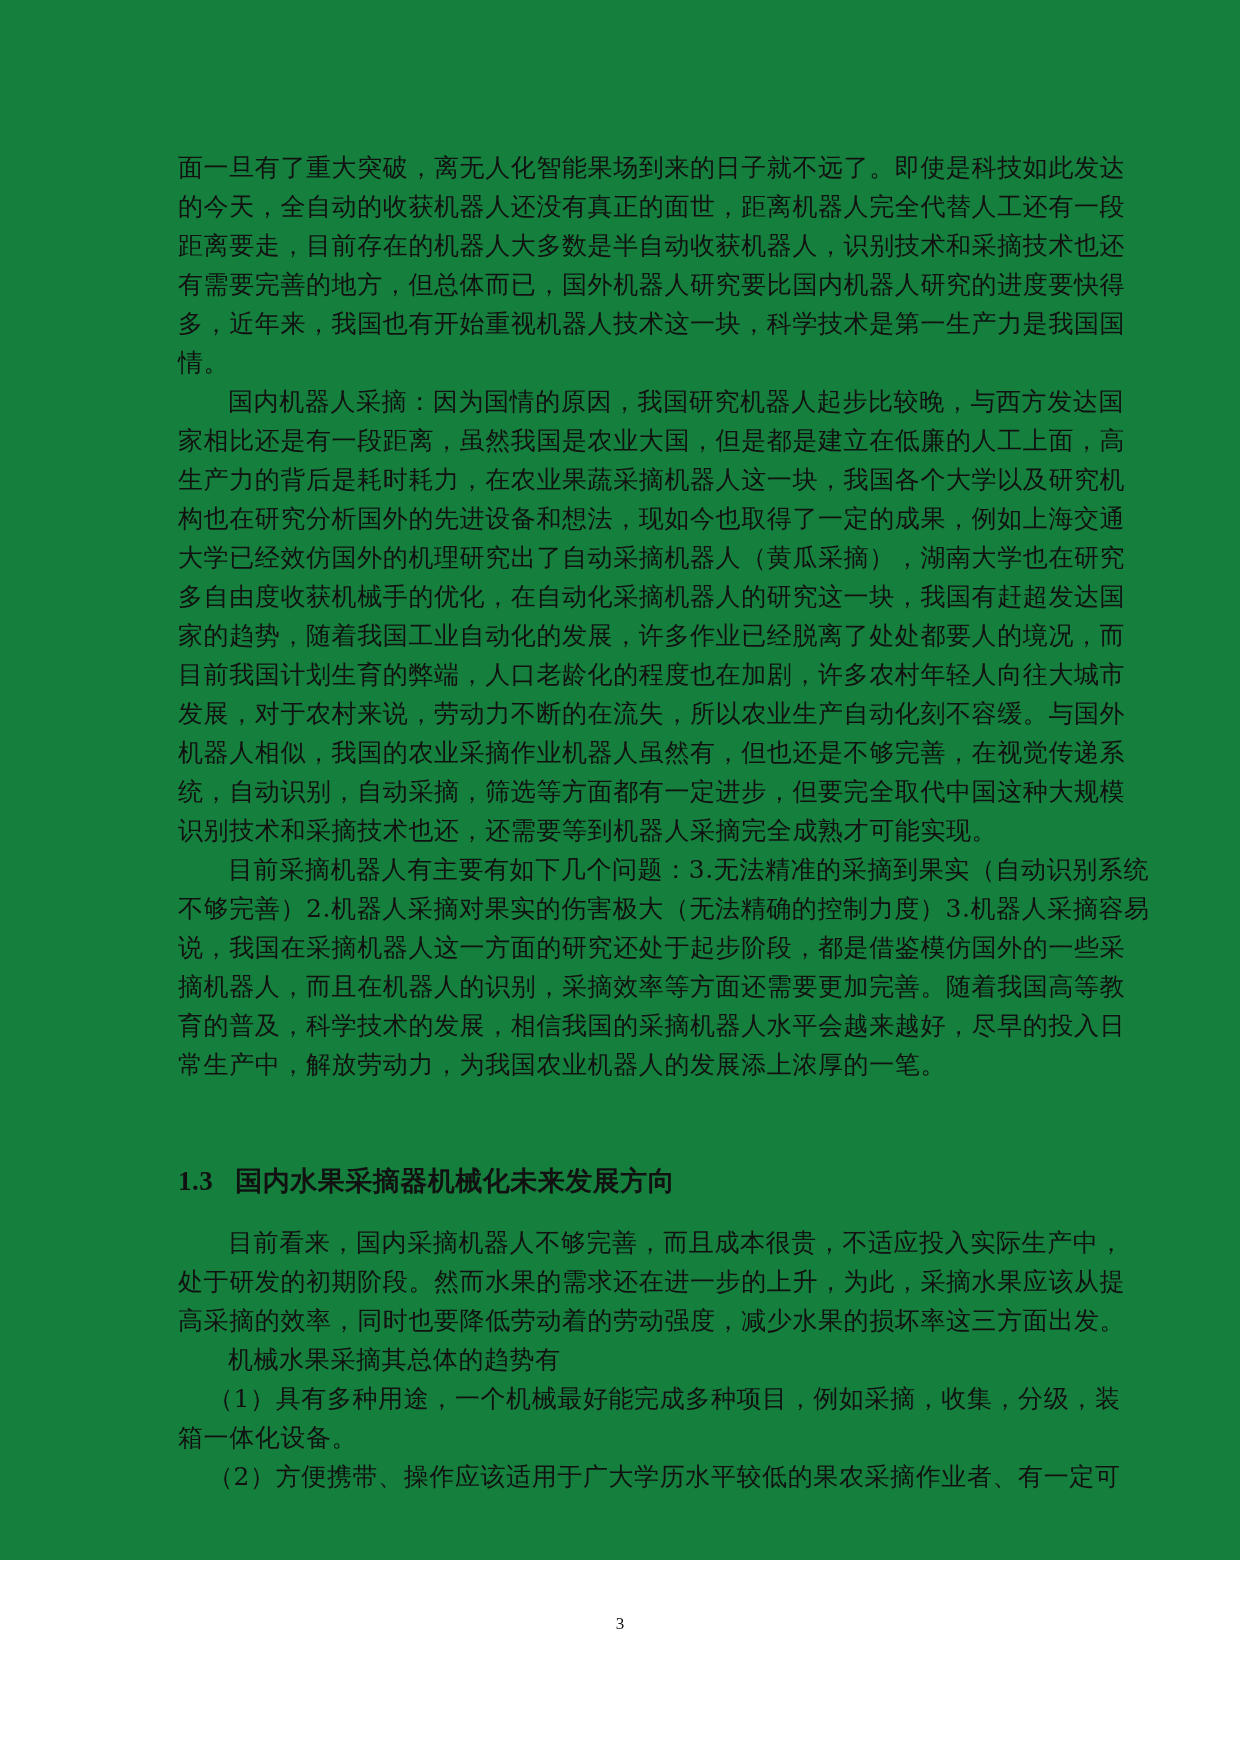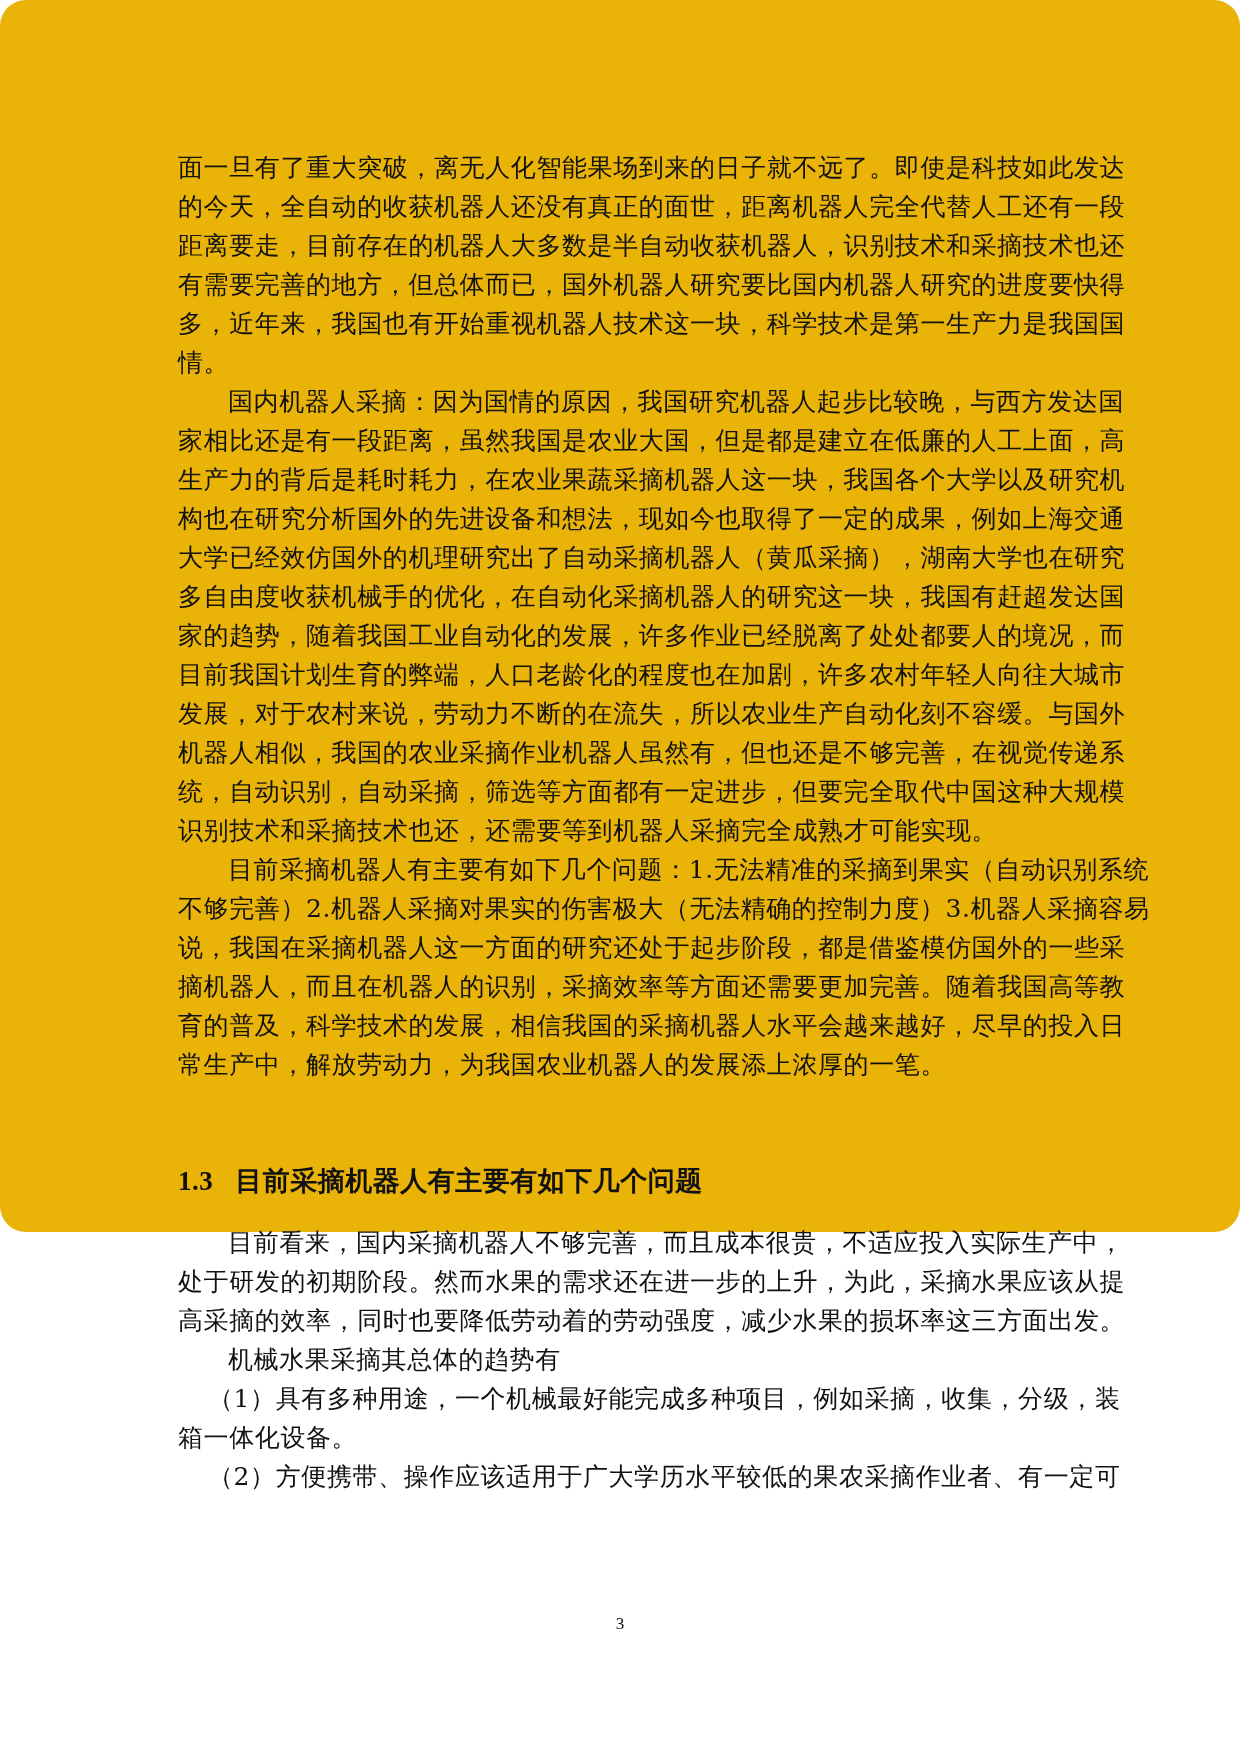--- a/index.html
+++ b/index.html
@@ -13,23 +13,22 @@
       position: relative;
       overflow: hidden;
       color: #111111;
       font-family: "DejaVu Serif", "Liberation Serif", serif;
     }
     .page {
       position: absolute;
       left: 0;
       top: 0;
       width: 1240px;
-      height: 1232px;
-      background: #eab308;
-      border-radius: 26px;
+      height: 1560px;
+      background: #15803d;
     }
     .content {
       position: absolute;
       left: 178px;
       top: 148px;
       width: 930px;
     }
     .line {
       height: 39px;
       line-height: 39px;
@@ -99,30 +98,30 @@
       <div class="line justify">多自由度收获机械手的优化，在自动化采摘机器人的研究这一块，我国有赶超发达国</div>
       <div class="line justify">家的趋势，随着我国工业自动化的发展，许多作业已经脱离了处处都要人的境况，而</div>
       <div class="line justify">目前我国计划生育的弊端，人口老龄化的程度也在加剧，许多农村年轻人向往大城市</div>
       <div class="line justify">发展，对于农村来说，劳动力不断的在流失，所以农业生产自动化刻不容缓。与国外</div>
       <div class="line justify">机器人相似，我国的农业采摘作业机器人虽然有，但也还是不够完善，在视觉传递系</div>
       <div class="line justify">统，自动识别，自动采摘，筛选等方面都有一定进步，但要完全取代中国这种大规模</div>
       <div class="line">识别技术和采摘技术也还，还需要等到机器人采摘完全成熟才可能实现。</div>
     </div>
 
     <div>
-      <div class="line justify indent">目前采摘机器人有主要有如下几个问题：1.无法精准的采摘到果实（自动识别系统</div>
+      <div class="line justify indent">目前采摘机器人有主要有如下几个问题：3.无法精准的采摘到果实（自动识别系统</div>
       <div class="line justify">不够完善）2.机器人采摘对果实的伤害极大（无法精确的控制力度）3.机器人采摘容易</div>
       <div class="line justify">说，我国在采摘机器人这一方面的研究还处于起步阶段，都是借鉴模仿国外的一些采</div>
       <div class="line justify">摘机器人，而且在机器人的识别，采摘效率等方面还需要更加完善。随着我国高等教</div>
       <div class="line justify">育的普及，科学技术的发展，相信我国的采摘机器人水平会越来越好，尽早的投入日</div>
       <div class="line">常生产中，解放劳动力，为我国农业机器人的发展添上浓厚的一笔。</div>
     </div>
 
     <div class="heading">
-      <span class="num">1.3</span><span>目前采摘机器人有主要有如下几个问题</span>
+      <span class="num">1.3</span><span>国内水果采摘器机械化未来发展方向</span>
     </div>
 
     <div class="after-heading">
       <div class="line justify indent">目前看来，国内采摘机器人不够完善，而且成本很贵，不适应投入实际生产中，</div>
       <div class="line justify">处于研发的初期阶段。然而水果的需求还在进一步的上升，为此，采摘水果应该从提</div>
       <div class="line">高采摘的效率，同时也要降低劳动着的劳动强度，减少水果的损坏率这三方面出发。</div>
     </div>
 
     <div>
       <div class="line indent">机械水果采摘其总体的趋势有</div>

